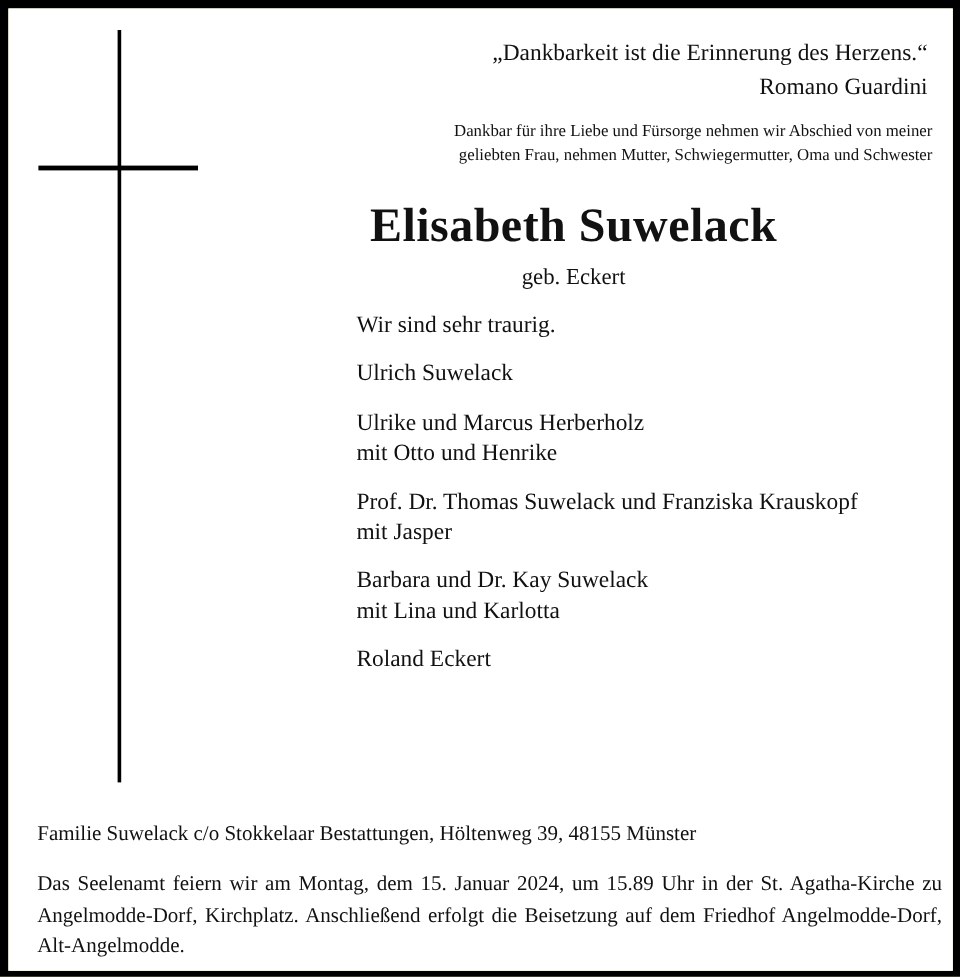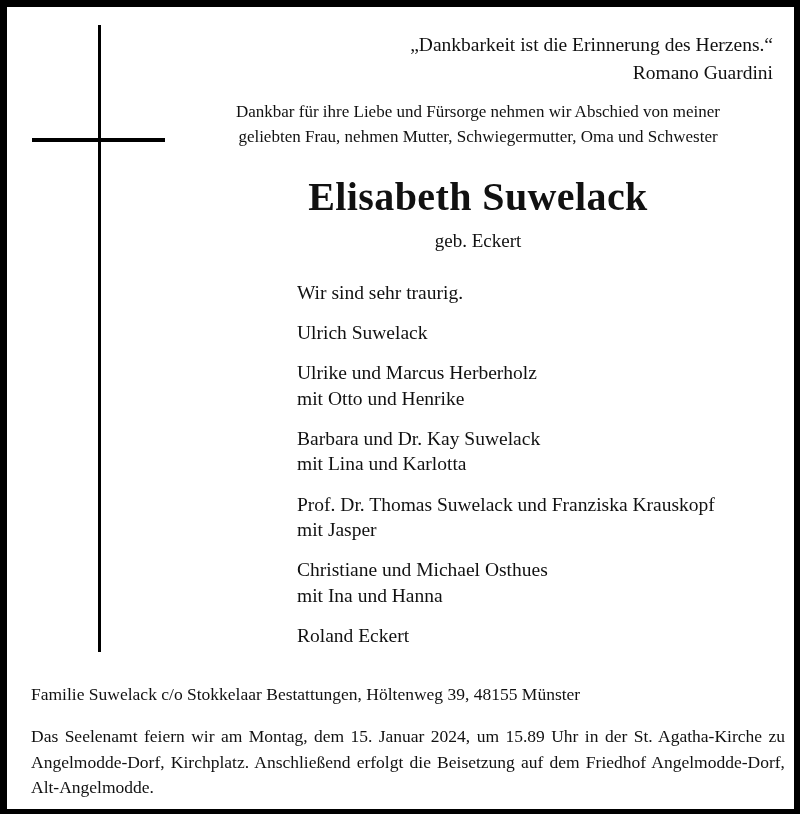--- a/index.html
+++ b/index.html
@@ -70,24 +70,24 @@
     text-align: right;
     padding-right: 22px;
     padding-top: 24px;
     font-size: 19.5px;
     line-height: 1.42;
   }
   .quote-line { white-space: nowrap; }
   .quote-author { }
 
   .intro {
-    text-align: center;
+    text-align: right;
     padding-top: 14px;
     padding-right: 18px;
-    font-size: 17px;
+    font-size: 14px;
     line-height: 1.42;
   }
   .intro-line { display: block; }
 
   .name-block {
     text-align: center;
     padding-right: 18px;
   }
   .full-name {
     margin-top: 27px;
@@ -104,21 +104,21 @@
   .dates {
     margin-top: 17px;
     text-align: center;
     padding-right: 18px;
     font-size: 19px;
   }
   .date-birth { margin-right: 44px; }
   .date-death { }
 
   .mourners {
-    margin-top: 28px;
+    margin-top: 16px;
     padding-left: 118px;
     font-size: 19.5px;
     line-height: 1.30;
   }
   .mourner-group {
     margin-bottom: 15px;
   }
   .mourner-group:last-child { margin-bottom: 0; }
   .mourner-primary { display: block; }
   .mourner-secondary { display: block; }
@@ -176,30 +176,26 @@
           <span class="mourner-primary">Wir sind sehr traurig.</span>
         </div>
         <div class="mourner-group">
           <span class="mourner-primary">Ulrich Suwelack</span>
         </div>
         <div class="mourner-group">
           <span class="mourner-primary">Ulrike und Marcus Herberholz</span>
           <span class="mourner-secondary">mit Otto und Henrike</span>
         </div>
         <div class="mourner-group">
+          <span class="mourner-primary">Prof. Dr. Thomas Suwelack und Franziska Krauskopf</span>
+          <span class="mourner-secondary">mit Jasper</span>
+        </div>
+        <div class="mourner-group">
           <span class="mourner-primary">Barbara und Dr. Kay Suwelack</span>
           <span class="mourner-secondary">mit Lina und Karlotta</span>
-        </div>
-        <div class="mourner-group">
-          <span class="mourner-primary">Prof. Dr. Thomas Suwelack und Franziska Krauskopf</span>
-          <span class="mourner-secondary">mit Jasper</span>
-        </div>
-        <div class="mourner-group">
-          <span class="mourner-primary">Christiane und Michael Osthues</span>
-          <span class="mourner-secondary">mit Ina und Hanna</span>
         </div>
         <div class="mourner-group">
           <span class="mourner-primary">Roland Eckert</span>
         </div>
       </div>
 
     </div>
 
     <div class="footer">
       <div class="contact">Familie Suwelack c/o Stokkelaar Bestattungen, Höltenweg 39, 48155 Münster</div>

